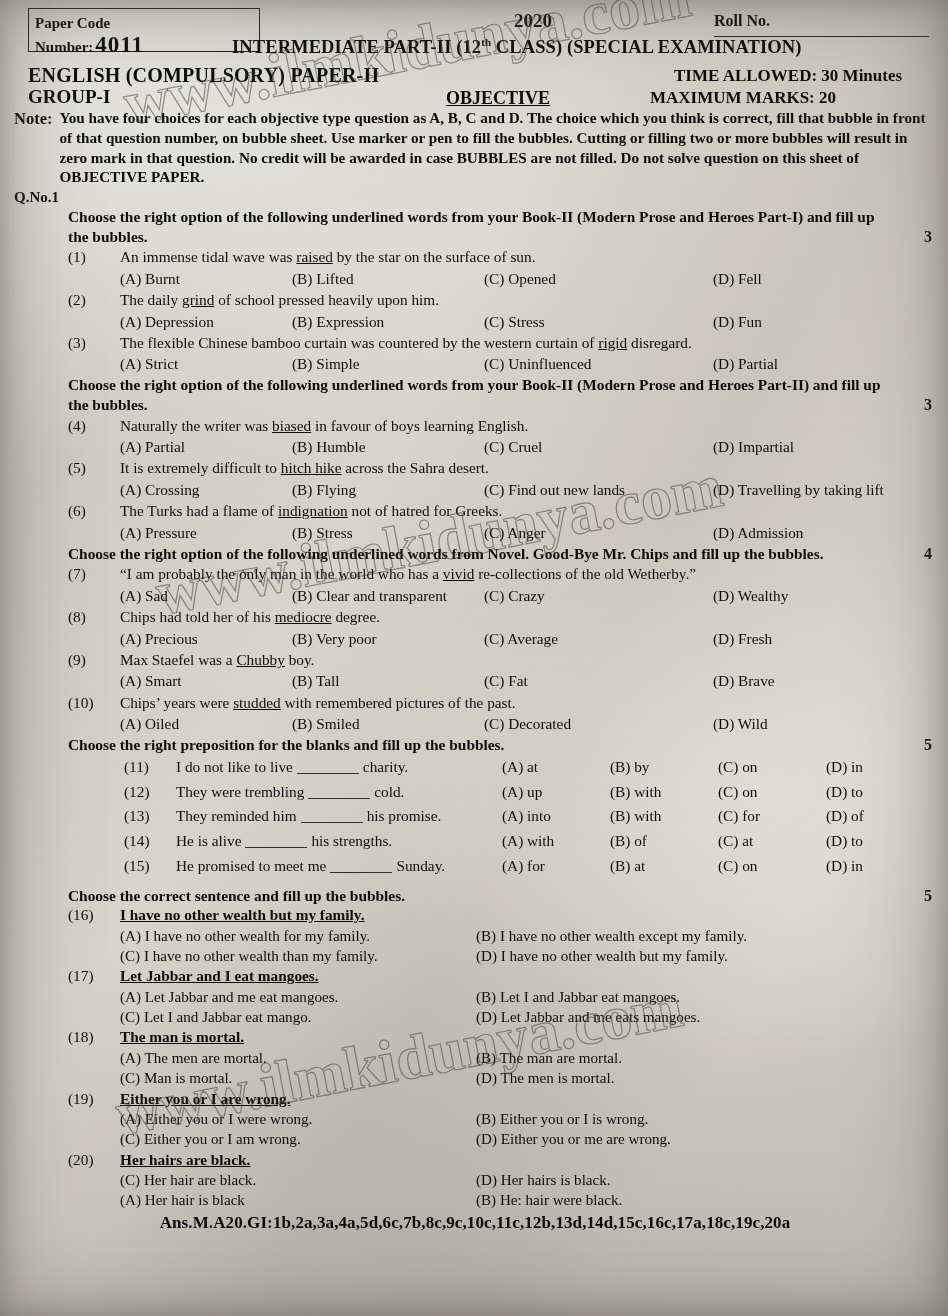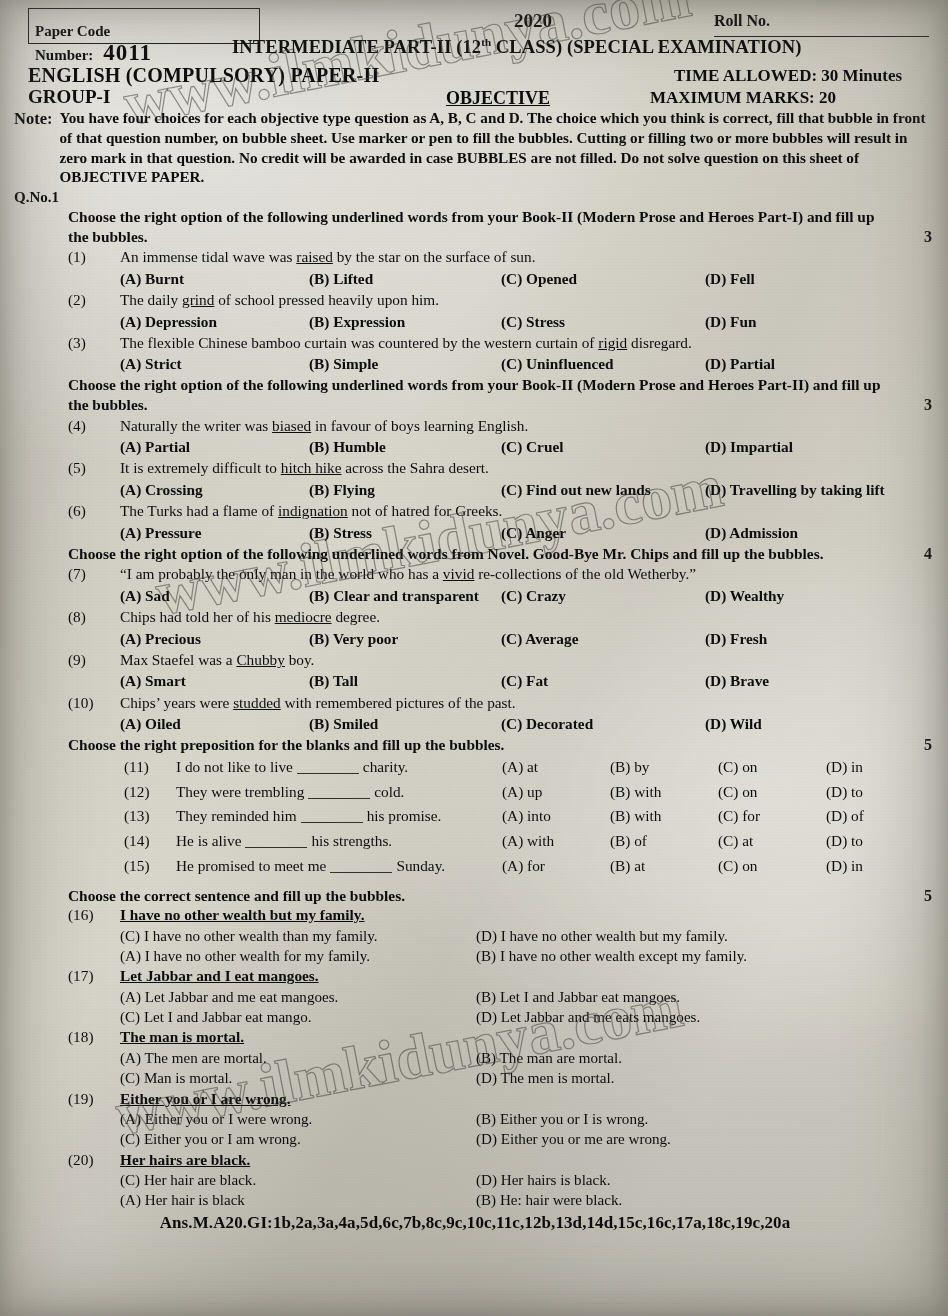--- a/index.html
+++ b/index.html
@@ -34,28 +34,28 @@
   }
   #content{
     position:absolute;inset:0;
     padding:6px 14px 0 14px;
     box-sizing:border-box;
     filter:blur(.22px) contrast(1.12) brightness(.97);
   }
   
   .hdr{position:relative;height:100px;}
   .codebox{
-    position:absolute;left:14px;top:2px;width:232px;height:36px;
+    position:absolute;left:14px;top:2px;width:232px;height:44px;
     border:1.6px solid #2a2a28;
     box-sizing:border-box;
-    padding:14px 6px;
+    padding:6px 6px;
     line-height:1.12;
   }
   .codebox .l1{font-size:15px;font-weight:600;}
-  .codebox .l2{font-size:15px;font-weight:600;display:flex;align-items:baseline;gap:10px;}
+  .codebox .l2{font-size:15px;font-weight:600;display:flex;align-items:baseline;gap:2px;}
   .codebox .num{font-size:23px;font-weight:700;letter-spacing:1px;}
   .year{position:absolute;left:500px;top:4px;font-size:19px;font-weight:700;}
   .rollno{position:absolute;left:700px;top:6px;font-size:16px;font-weight:700;}
   .rollline{position:absolute;left:700px;top:30px;width:215px;border-bottom:1.5px solid #33322e;}
   .maintitle{
     position:absolute;left:218px;top:30px;font-size:18.5px;font-weight:700;
     letter-spacing:.1px;white-space:nowrap;
   }
   .maintitle sup{font-size:11px;}
   .subj{position:absolute;left:14px;top:58px;font-size:20px;font-weight:700;letter-spacing:.2px;}
@@ -72,25 +72,25 @@
   .inst{
     font-size:15.4px;font-weight:700;line-height:1.27;
     margin-left:54px;margin-top:1px;position:relative;padding-right:36px;
   }
   .mark{position:absolute;right:2px;font-weight:700;font-size:16px;}
   .q{display:flex;margin-left:54px;font-size:15.3px;line-height:1.35;margin-top:1px;}
   .q .n{flex:0 0 52px;}
   .q .stem{flex:1 1 auto;}
   .u{text-decoration:underline;}
   .opts{display:flex;margin-left:106px;font-size:15.3px;line-height:1.38;margin-top:0px;}
-  .opts>div{flex:0 0 auto;font-weight:bold;}
+  .opts>div{flex:0 0 auto;}
   .o1{width:172px;}
-  .o2{width:192px;margin-left:17px;}
+  .o2{width:192px;}
   .o3{width:204px;}
-  .o4{width:190px;}
+  .o4{width:190px;margin-left:25px;}
   
   .prow{display:flex;margin-left:54px;font-size:15.3px;line-height:1.62;align-items:baseline;justify-content:flex-end;}
   .prow .n{flex:0 0 52px;}
   .prow .stem{flex:0 0 326px;}
   .prow .po{flex:0 0 108px;}
   .blank{display:inline-block;width:62px;border-bottom:1.2px solid #3a3a36;margin:0 4px;vertical-align:-2px;}
   
   .crow{display:flex;margin-left:54px;font-size:15.3px;line-height:1.33;}
   .crow .n{flex:0 0 52px;}
   .crow .stem{flex:1 1 auto;font-weight:700;text-decoration:underline;}
@@ -307,26 +307,26 @@
     <span>Choose the correct sentence and fill up the bubbles.</span>
     <span class="mark">5</span>
   </div>
   <div id="sentences">
       <div class="crow">
         <div class="n">(16)</div>
         <div class="stem">I have no other wealth but my family.</div>
       </div>
       <div class="cgrid">
         <div class="line">
+          <div class="ca">(A) I have no other wealth for my family.</div>
+          <div class="cb">(B) I have no other wealth except my family.</div>
+        </div>
+        <div class="line">
           <div class="ca">(C) I have no other wealth than my family.</div>
           <div class="cb">(D) I have no other wealth but my family.</div>
-        </div>
-        <div class="line">
-          <div class="ca">(A) I have no other wealth for my family.</div>
-          <div class="cb">(B) I have no other wealth except my family.</div>
         </div>
       </div>
       <div class="crow">
         <div class="n">(17)</div>
         <div class="stem">Let Jabbar and I eat mangoes.</div>
       </div>
       <div class="cgrid">
         <div class="line">
           <div class="ca">(A) Let Jabbar and me eat mangoes.</div>
           <div class="cb">(B) Let I and Jabbar eat mangoes.</div>

